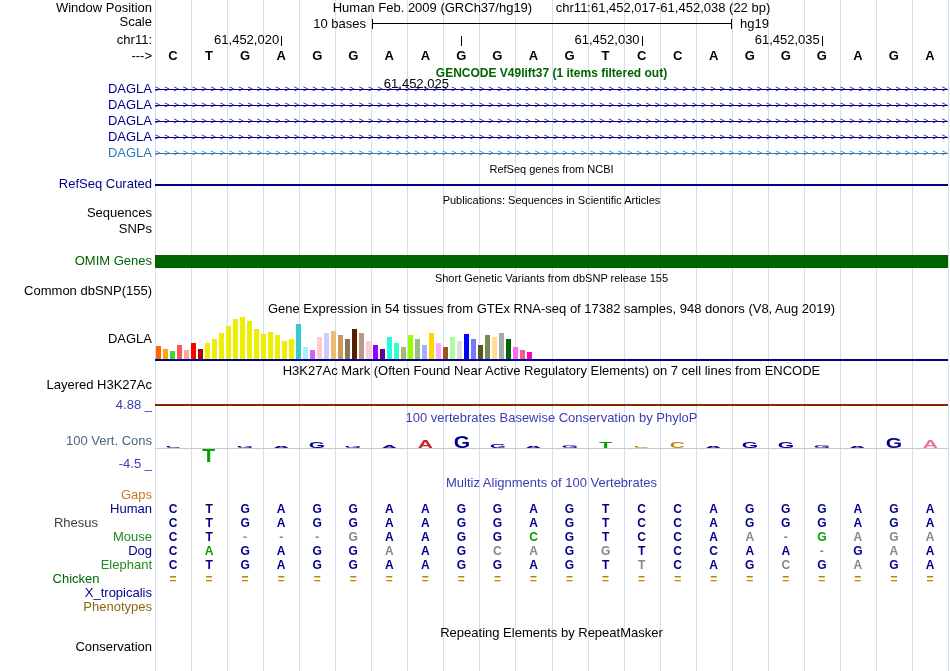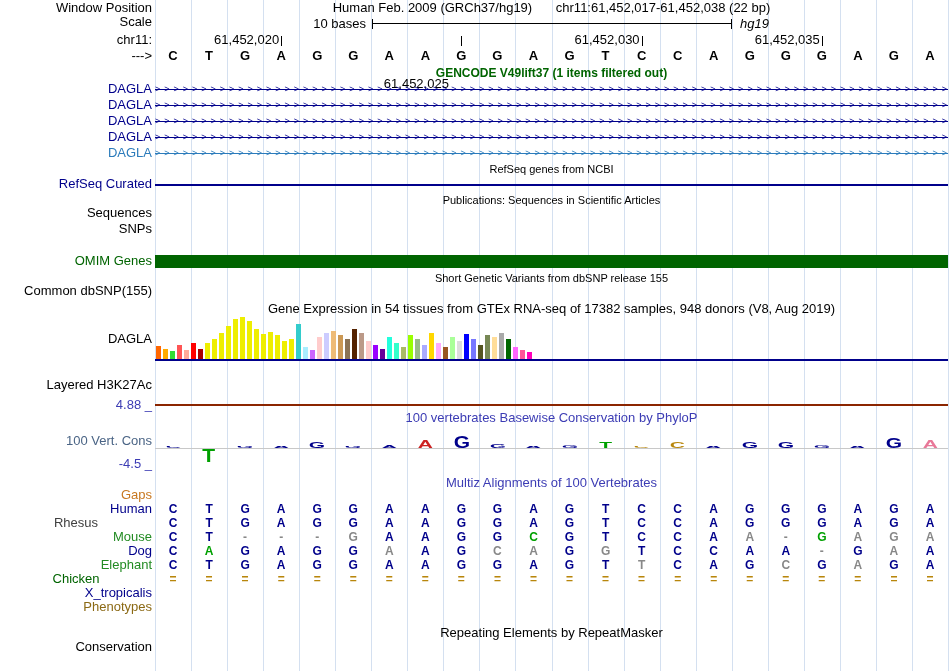--- a/index.html
+++ b/index.html
@@ -20,30 +20,31 @@
   <div style="position:absolute;left:155px;top:1px;width:793px;text-align:center;font-size:13px;line-height:14px;white-space:nowrap;">
     <span>Human Feb. 2009 (GRCh37/hg19)</span>
     <span style="margin-left:20px;">chr11:61,452,017-61,452,038 (22 bp)</span>
   </div>
 
   <div class="label" style="top:15px;">Scale</div>
   <div style="position:absolute;left:288px;top:17px;width:78px;text-align:right;font-size:13px;line-height:14px;">10 bases</div>
   <div style="position:absolute;left:372px;top:19px;width:358px;height:10px;border-left:1px solid #000;border-right:1px solid #000;">
     <div style="position:absolute;left:0;right:0;top:4px;height:1px;background:#000;"></div>
   </div>
-  <div style="position:absolute;left:740px;top:17px;font-size:13px;line-height:14px;font-style:italic;">hg19</div>
+  <div style="position:absolute;left:740px;top:17px;font-size:13px;line-height:14px;">hg19</div>
 
   <div class="label" style="top:33px;">chr11:</div>
   <div class="label" style="top:49px;">---&gt;</div>
 
   <div class="title" style="top: 66px; font-size: 12px; color: rgb(0, 100, 0); font-weight: bold;">GENCODE V49lift37 (1 items filtered out)</div>
   <div class="title small" style="top:193px;">Publications: Sequences in Scientific Articles</div>
   <div class="title small" style="top:162px;">RefSeq genes from NCBI</div>
   <div class="title small" style="top:271px;">Short Genetic Variants from dbSNP release 155</div>
   <div class="title" style="top:302px;">Gene Expression in 54 tissues from GTEx RNA-seq of 17382 samples, 948 donors (V8, Aug 2019)</div>
+  <div class="title" style="top:364px;">H3K27Ac Mark (Often Found Near Active Regulatory Elements) on 7 cell lines from ENCODE</div>
   <div class="title" style="top: 411px; color: rgb(60, 60, 180);">100 vertebrates Basewise Conservation by PhyloP</div>
   <div class="title" style="top: 476px; color: rgb(60, 60, 180);">Multiz Alignments of 100 Vertebrates</div>
   <div class="title" style="top:626px;">Repeating Elements by RepeatMasker</div>
 
   <div class="label" style="top: 177px; color: rgb(0, 0, 139);">RefSeq Curated</div>
   <div class="label" style="top:206px;">Sequences</div>
   <div class="label" style="top:222px;">SNPs</div>
   <div class="label" style="top: 254px; color: rgb(0, 100, 0);">OMIM Genes</div>
   <div class="label" style="top:284px;">Common dbSNP(155)</div>
   <div class="label" style="top:332px;">DAGLA</div>

